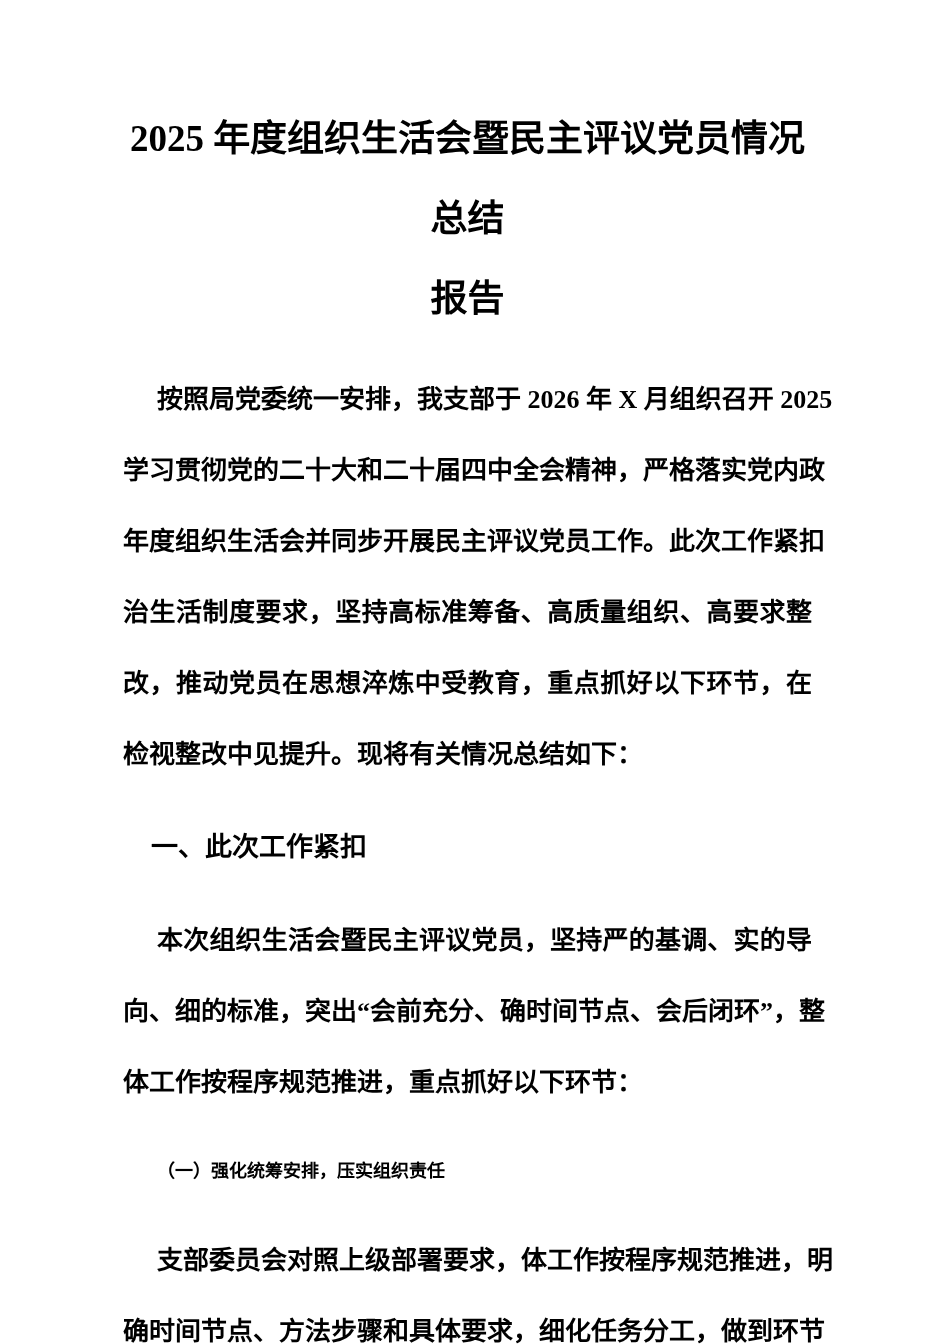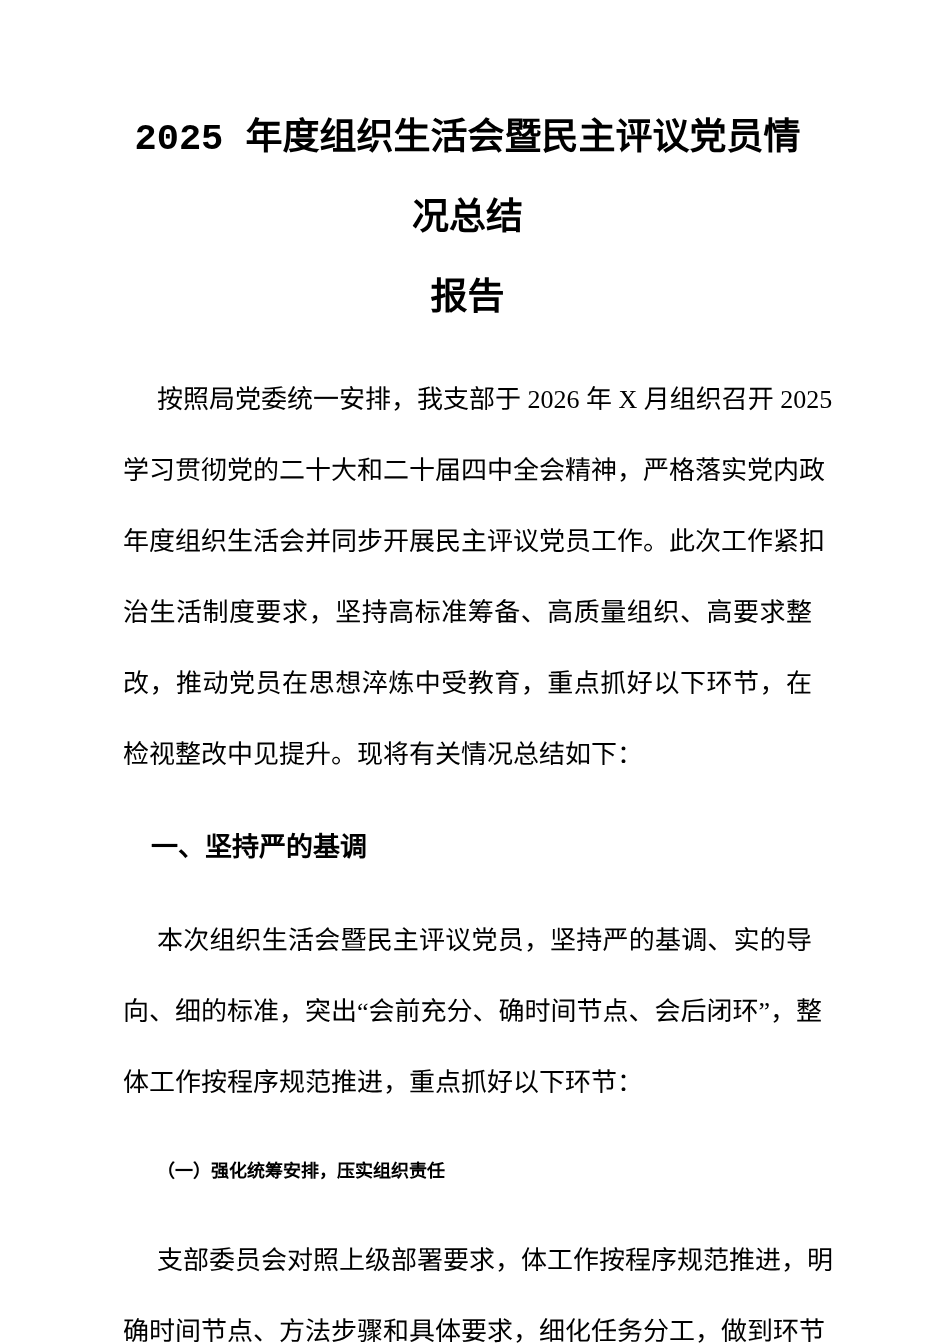--- a/index.html
+++ b/index.html
@@ -21,34 +21,35 @@
     top: 0;
     left: 123px;
     width: 689px;
   }
   .doc-title {
     padding-top: 74px;
     text-align: center;
     font-size: 37px;
     font-weight: bold;
     line-height: 80px;
-    font-family: Liberation Mono, monospace;
+    font-family: Liberation Serif, serif;
   }
   .doc-title .title-line {
     display: block;
   }
   .body-text {
     font-size: 26px;
     line-height: 71px;
   }
   .line {
     display: block;
     text-align: justify;
     text-align-last: justify;
     white-space: nowrap;
+    font-weight: bold;
   }
   .line.last {
     text-align: right;
     text-align-last: left;
   }
   .line.indent {
     text-indent: 34px;
   }
   .heading1 {
     display: block;
@@ -82,21 +83,21 @@
 
       <div>
         <span class="line indent">按照局党委统一安排，我支部于 2026 年 X 月组织召开 2025</span>
         <span class="line">学习贯彻党的二十大和二十届四中全会精神，严格落实党内政</span>
         <span class="line">年度组织生活会并同步开展民主评议党员工作。此次工作紧扣</span>
         <span class="line">治生活制度要求，坚持高标准筹备、高质量组织、高要求整</span>
         <span class="line">改，推动党员在思想淬炼中受教育，重点抓好以下环节，在</span>
         <span class="line last">检视整改中见提升。现将有关情况总结如下：</span>
       </div>
 
-      <h2 class="heading1">一、坚持严的基调</h2>
+      <h2 class="heading1">一、此次工作紧扣</h2>
 
       <div>
         <span class="line indent">本次组织生活会暨民主评议党员，坚持严的基调、实的导</span>
         <span class="line">向、细的标准，突出“会前充分、确时间节点、会后闭环”，整</span>
         <span class="line last">体工作按程序规范推进，重点抓好以下环节：</span>
       </div>
 
       <h3 class="heading2">（一）强化统筹安排，压实组织责任</h3>
 
       <div>

